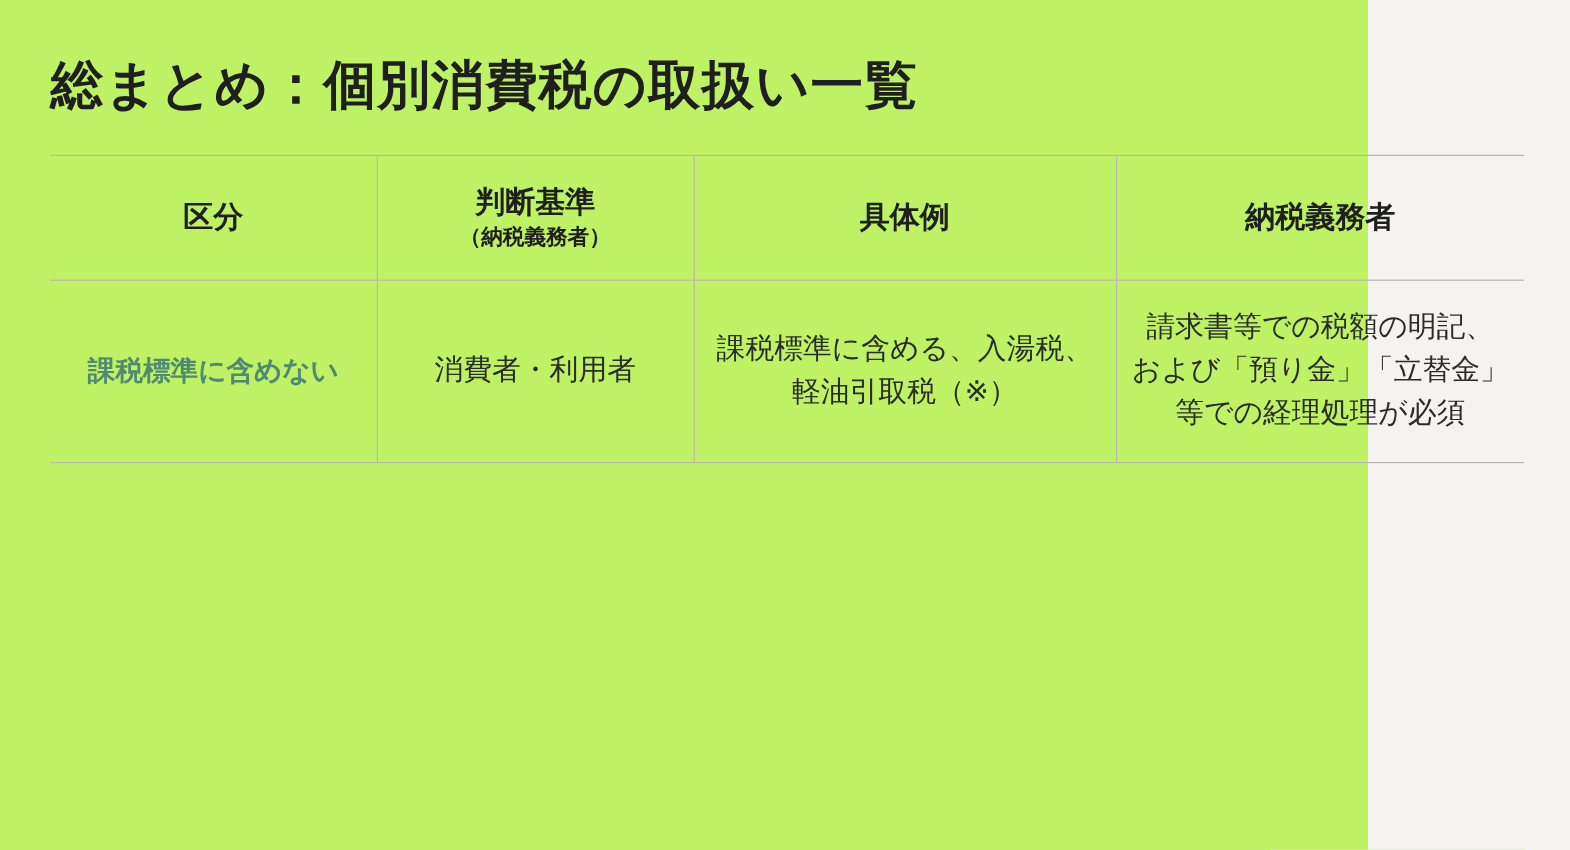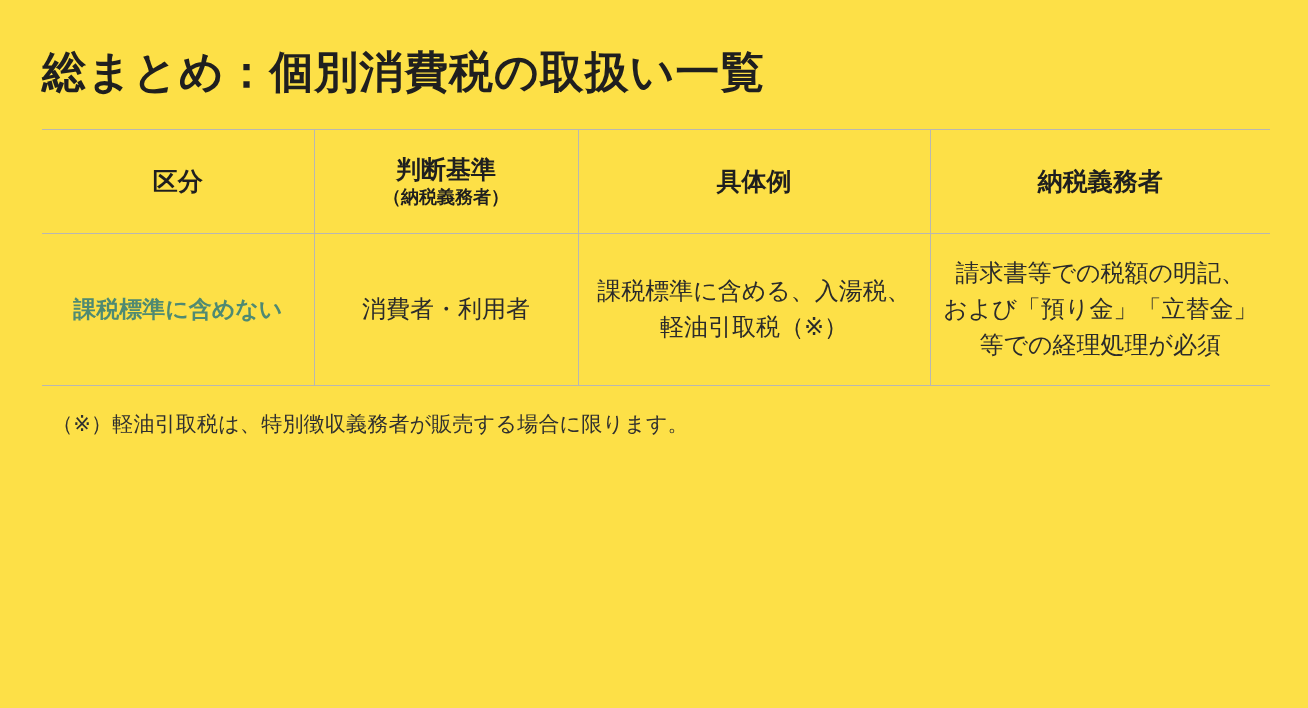--- a/index.html
+++ b/index.html
@@ -9,25 +9,25 @@
   body {
     width: 1308px;
     height: 708px;
     background: #f4f3ef;
     font-family: "Liberation Sans", "DejaVu Sans", sans-serif;
     color: #2b2b2b;
     overflow: hidden;
   }
   .slide {
     position: relative;
-    width: 1308px;
+    width: 1140px;
     height: 708px;
     box-sizing: border-box;
     padding: 46px 60px 0 40px;
-    background: #fde047;
+    background: #bef264;
   }
   .slide-title {
     font-size: 44px;
     font-weight: bold;
     letter-spacing: 0.02em;
     color: #1f1f1f;
     margin: 0 0 0 0;
     padding-left: 2px;
     line-height: 1.2;
   }
@@ -139,16 +139,15 @@
           </td>
           <td class="cell-mid">
             <div>請求書等での税額の明記、</div>
             <div>および「預り金」「立替金」</div>
             <div>等での経理処理が必須</div>
           </td>
         </tr>
       </tbody>
     </table>
 
-    <div class="footnote">（※）軽油引取税は、特別徴収義務者が販売する場合に限ります。</div>
   </div>
 
 </div>
 
 </body></html>

